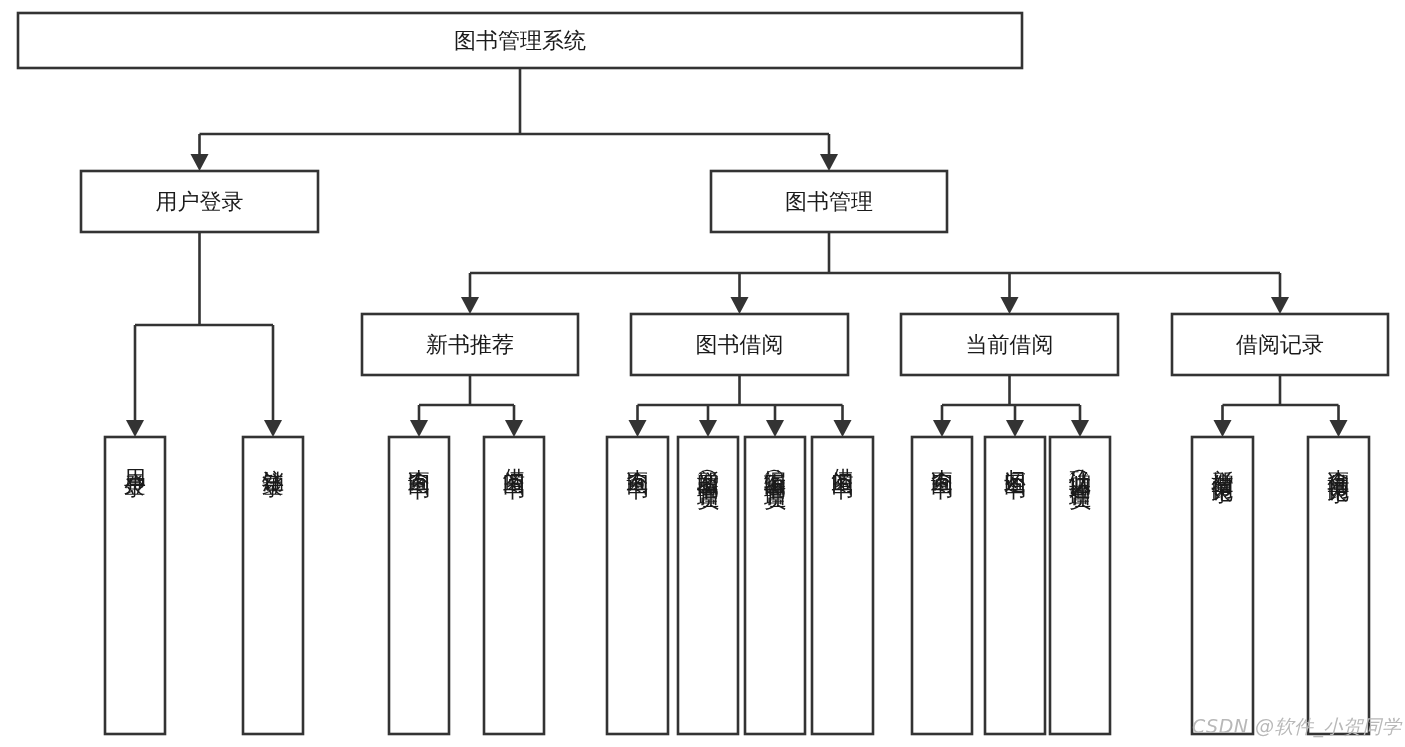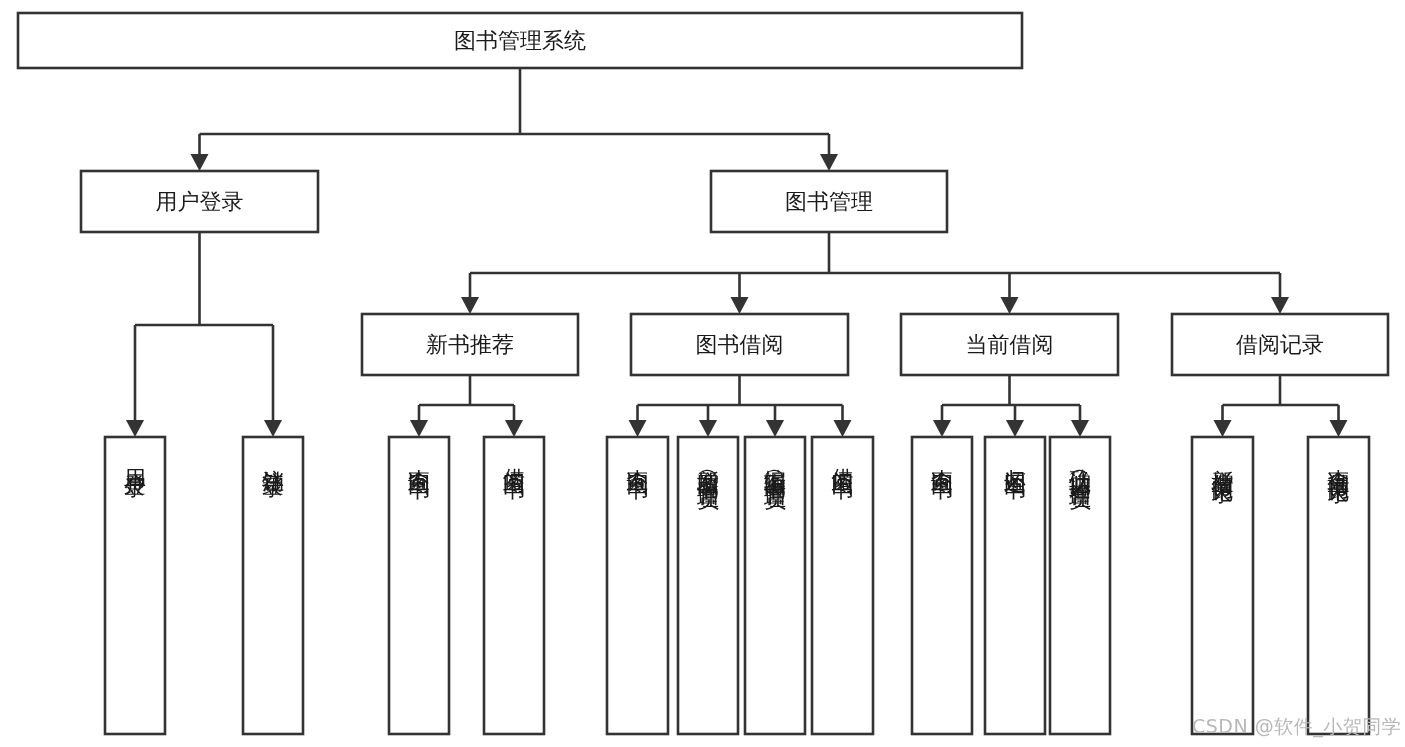--- a/index.html
+++ b/index.html
@@ -63,20 +63,21 @@
     text-align: left;
     pointer-events: none;
   }
   .watermark {
     position: absolute;
     font-family: "DejaVu Sans", "Liberation Sans", sans-serif;
     font-size: 19px;
     color: #b8b8b8;
     white-space: nowrap;
     letter-spacing: 0.5px;
+    font-style: italic;
   }
 </style>
 </head>
 <body>
 
 <div id="diagram-root">
 
   <svg id="tree-svg" viewBox="0 0 1405 747" xmlns="http://www.w3.org/2000/svg">
     <g id="connectors-layer">
         <line x1="520" y1="68" x2="520" y2="134" class="connector"></line>

